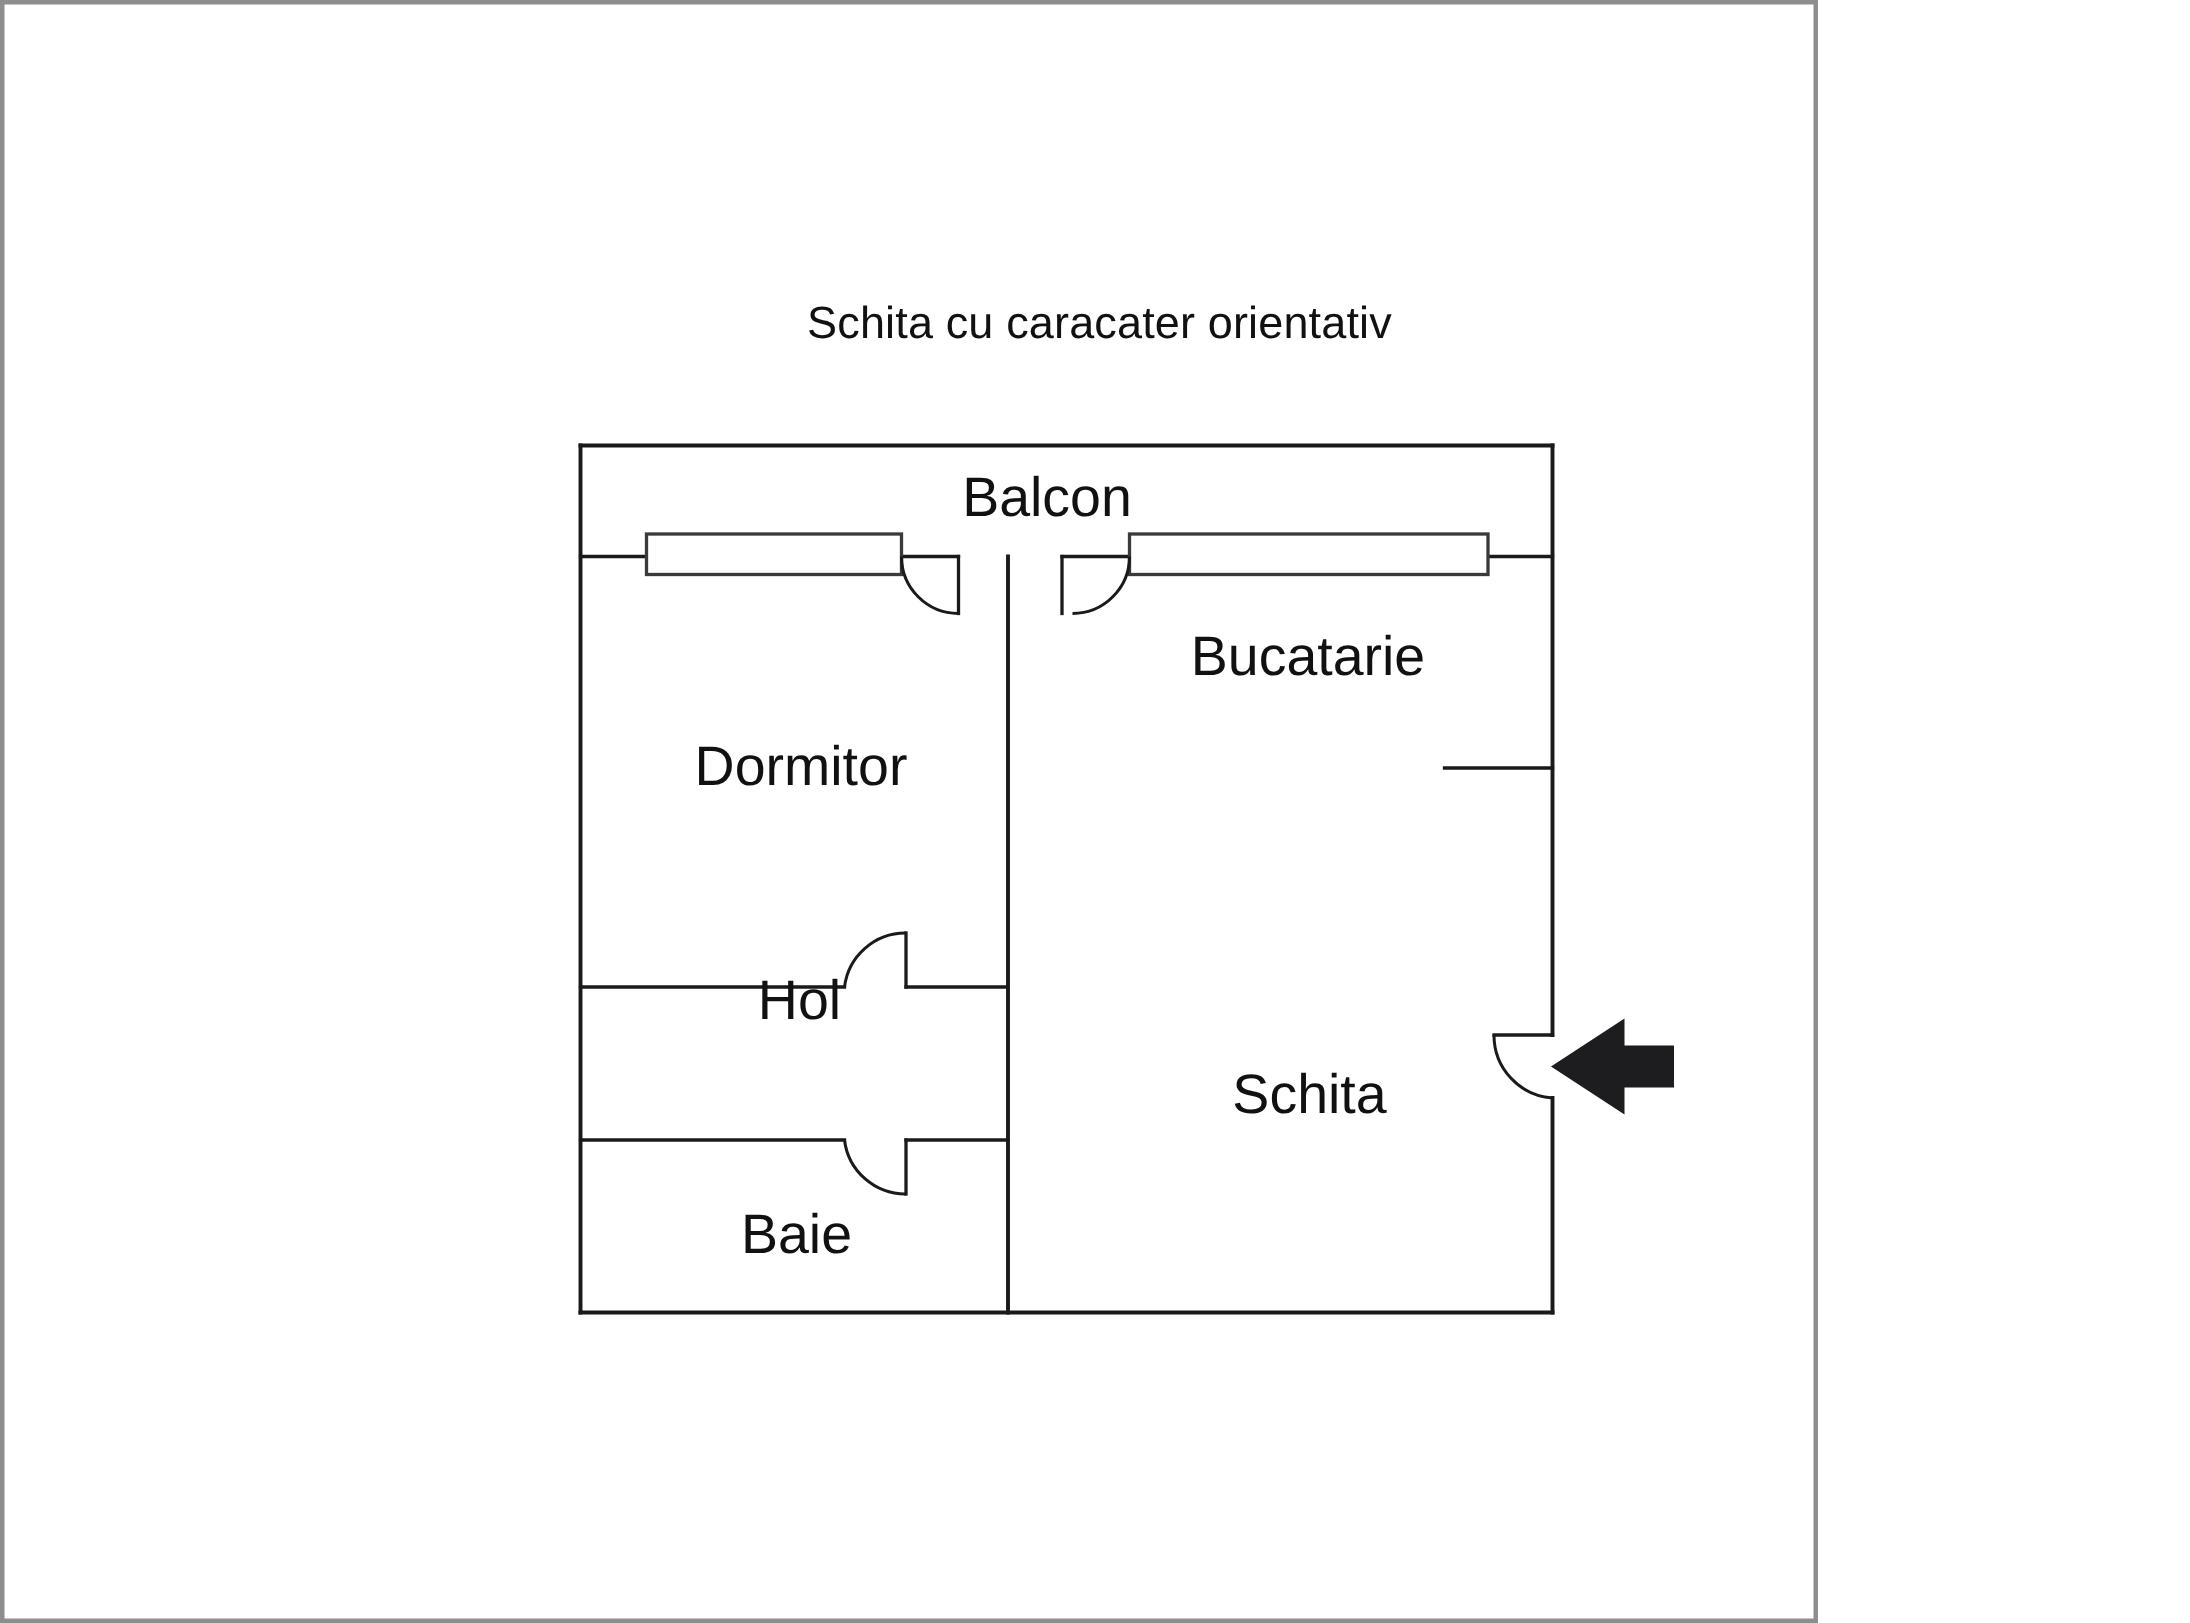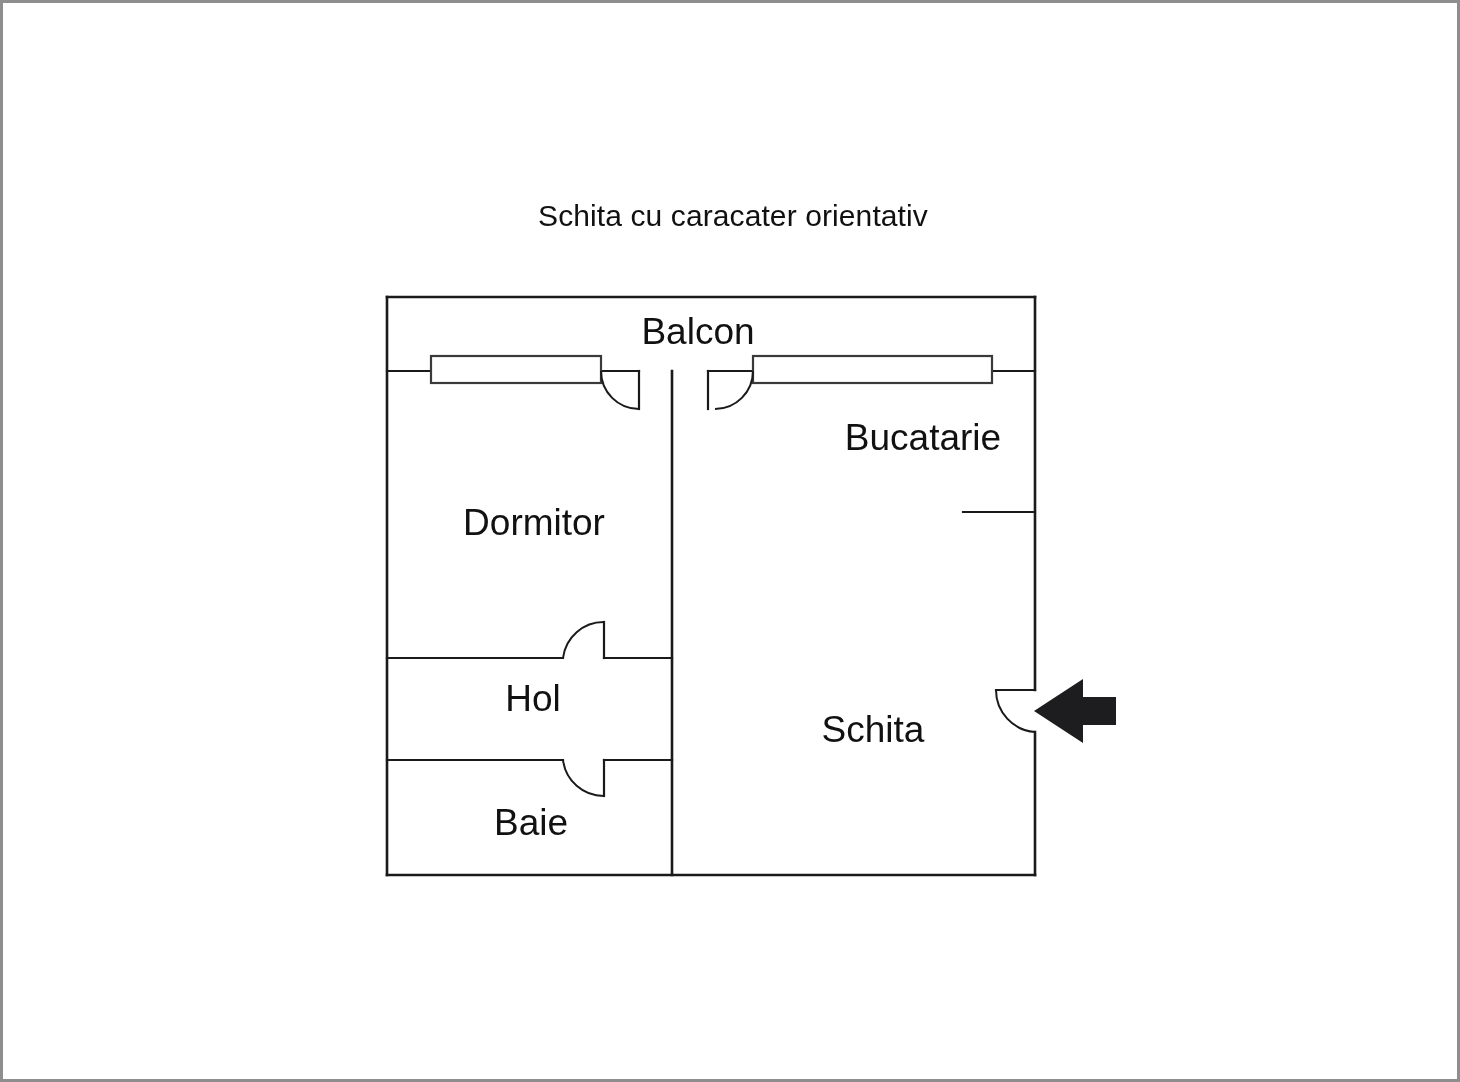--- a/index.html
+++ b/index.html
@@ -8,21 +8,21 @@
     background: #ffffff;
   }
   body {
     width: 1460px;
     height: 1082px;
     font-family: "Liberation Sans", sans-serif;
     overflow: hidden;
   }
   #page {
     position: relative;
-    width: 1460px;
+    width: 1212px;
     height: 1082px;
     background: #ffffff;
     box-sizing: border-box;
     border: 3px solid #8e8e8e;
   }
   #plan-svg {
     position: absolute;
     left: 0;
     top: 0;
     width: 1460px;
@@ -132,23 +132,23 @@
 
     <line class="door-leaf" x1="1032" y1="687" x2="993" y2="687"></line>
     <path class="door-arc" d="M 993 687 A 42 42 0 0 0 1032 729"></path>
 
     <polygon class="arrow" points="1031,708 1080,676 1080,694 1113,694 1113,722 1080,722 1080,740"></polygon>
 
   </svg>
 
   <div class="room-label" style="left:695px; top:329px;">Balcon</div>
 
-  <div class="room-label" style="left:531px; top:508px;margin-top:12px;">Dormitor</div>
+  <div class="room-label" style="left:531px; top:508px;">Dormitor</div>
 
-  <div class="room-label" style="left:920px; top:435px;">Bucatarie</div>
+  <div class="room-label" style="left:869px; top:435px;">Bucatarie</div>
 
-  <div class="room-label" style="left:530px; top:696px;text-align:center;">Hol</div>
+  <div class="room-label" style="left:530px; top:664px;text-align:center;">Hol</div>
 
   <div class="room-label" style="left:528px; top:820px;text-align:right;">Baie</div>
 
   <div class="room-label" style="left:870px; top:727px;">Schita</div>
 
 </div>
 
 </body></html>

